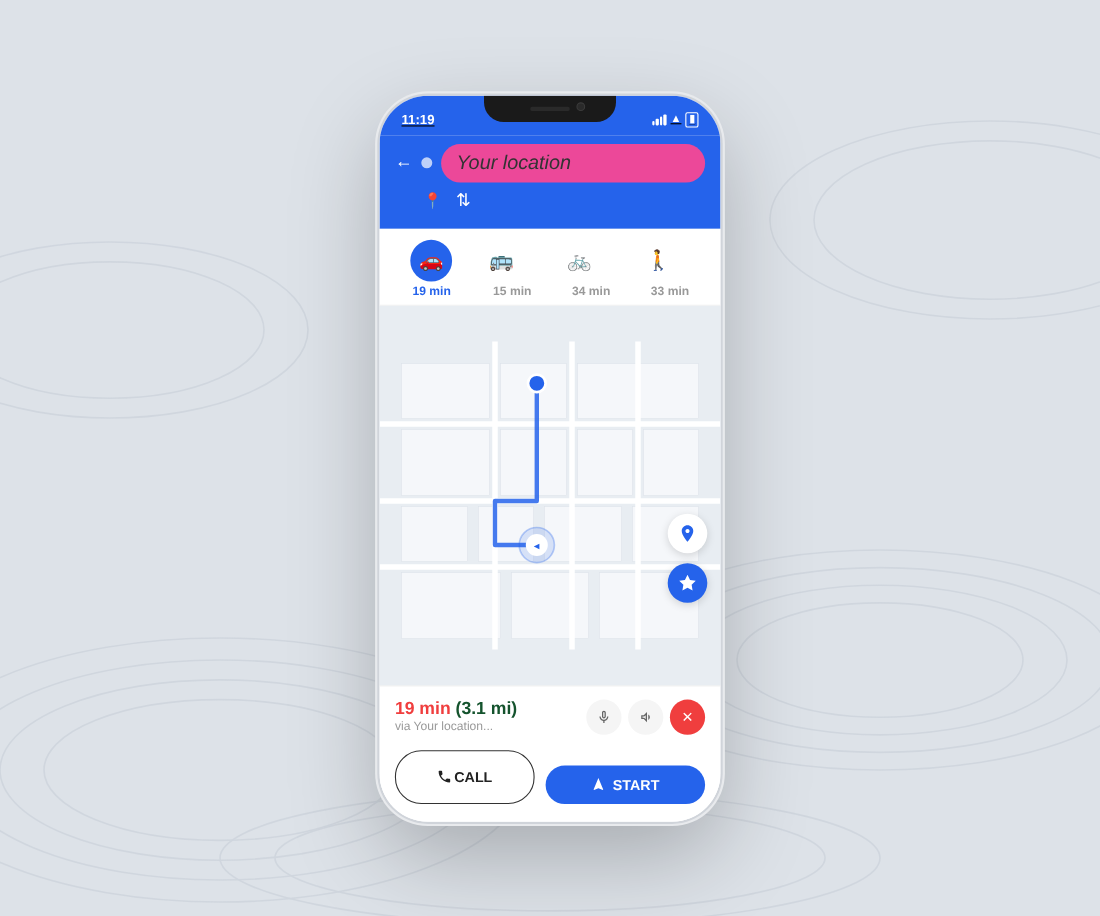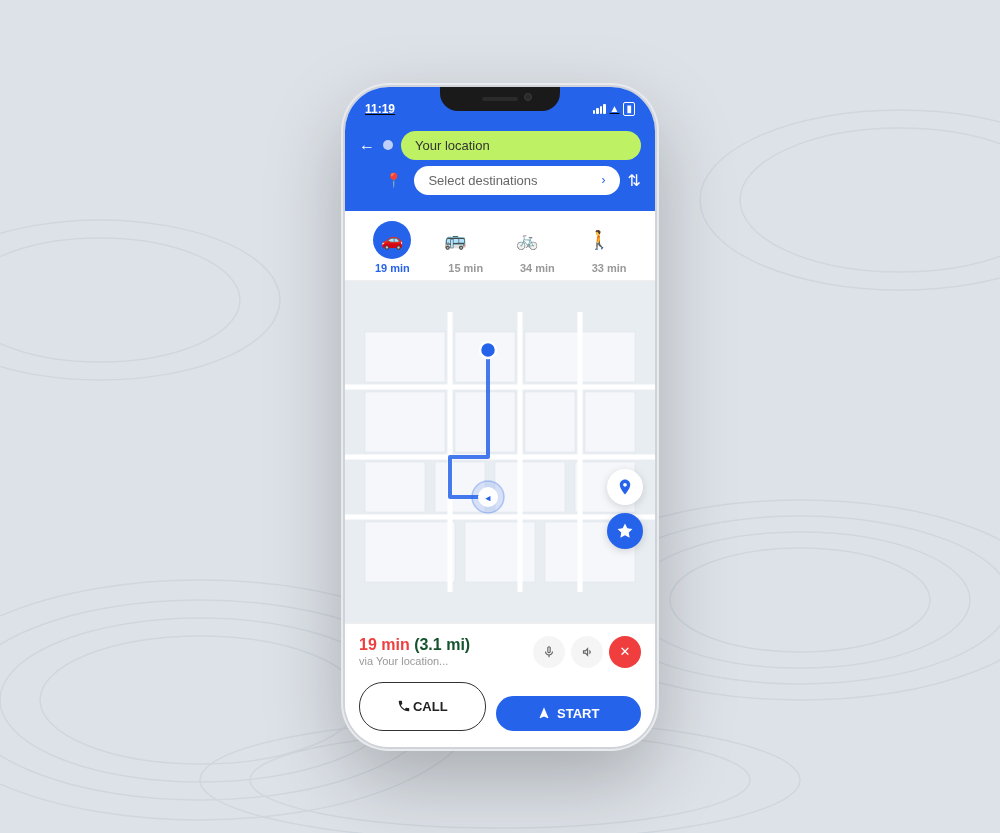--- a/index.html
+++ b/index.html
@@ -128,26 +128,27 @@
     .location-dot {
       width: 10px;
       height: 10px;
       border-radius: 50%;
       background: white;
       opacity: 0.7;
       flex-shrink: 0;
     }
     .location-input {
       flex: 1;
-      background: #bef264;
+      background: #ec4899;
       border-radius: 24px;
       padding: 7px 14px;
-      font-size: 13px;
+      font-size: 18px;
       color: #333;
       font-weight: 500;
+      font-style: italic;
     }
     .nav-bottom-row {
       display: flex;
       align-items: center;
       gap: 8px;
       margin-top: 2px;
       position: relative;
     }
     .destination-input {
       flex: 1;
@@ -390,24 +391,20 @@
   </div>
 
   <div class="nav-header">
     <div class="nav-top-row">
       <span class="back-btn">←</span>
       <div class="location-dot"></div>
       <div class="location-input">Your location</div>
     </div>
     <div class="nav-bottom-row" style="padding-left: 26px;">
       <span style="color:white;font-size:14px;margin-right:4px;">📍</span>
-      <div class="destination-input">
-        <span>Select destinations</span>
-        <span class="dest-chevron">›</span>
-      </div>
       <span class="swap-btn">⇅</span>
     </div>
   </div>
 
   <div class="transport-bar">
     <div class="transport-mode">
       <div class="transport-icon-wrap active">🚗</div>
       <span class="transport-time">19 min</span>
     </div>
     <div class="transport-mode">

